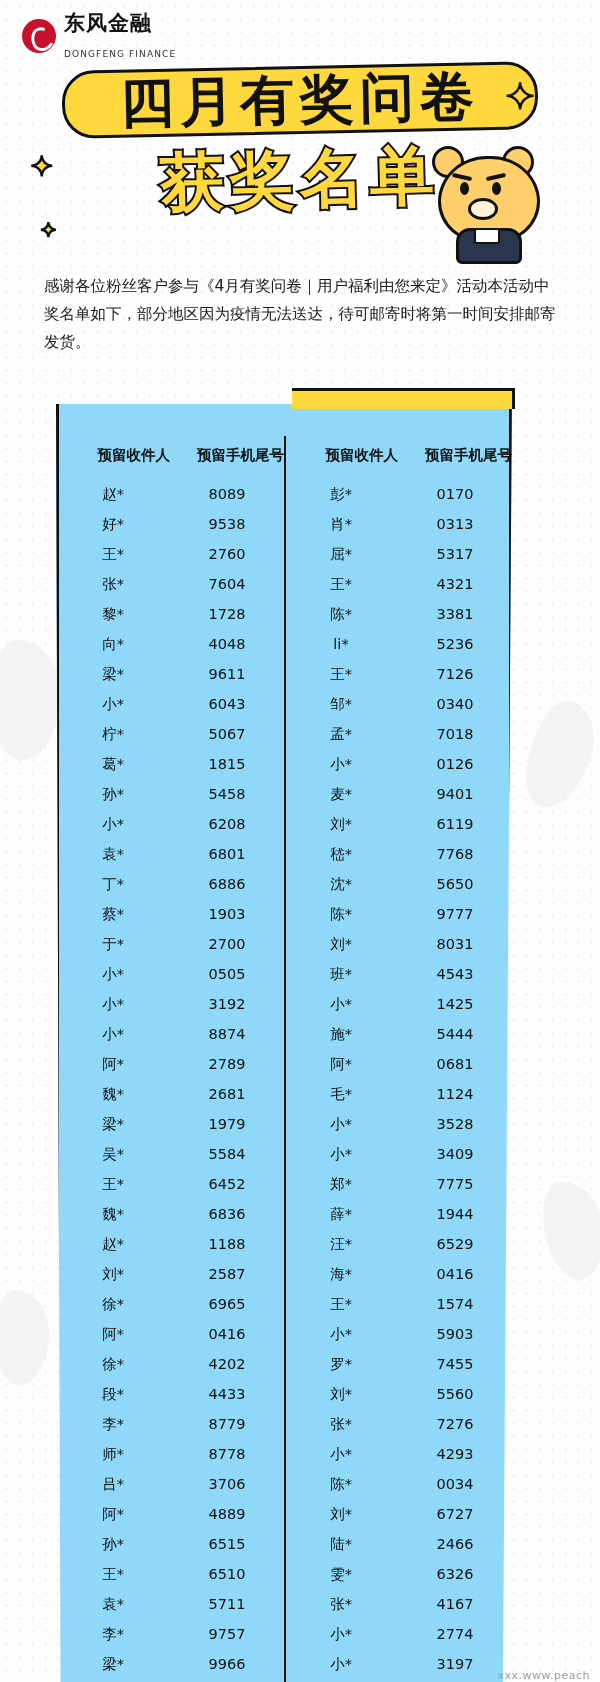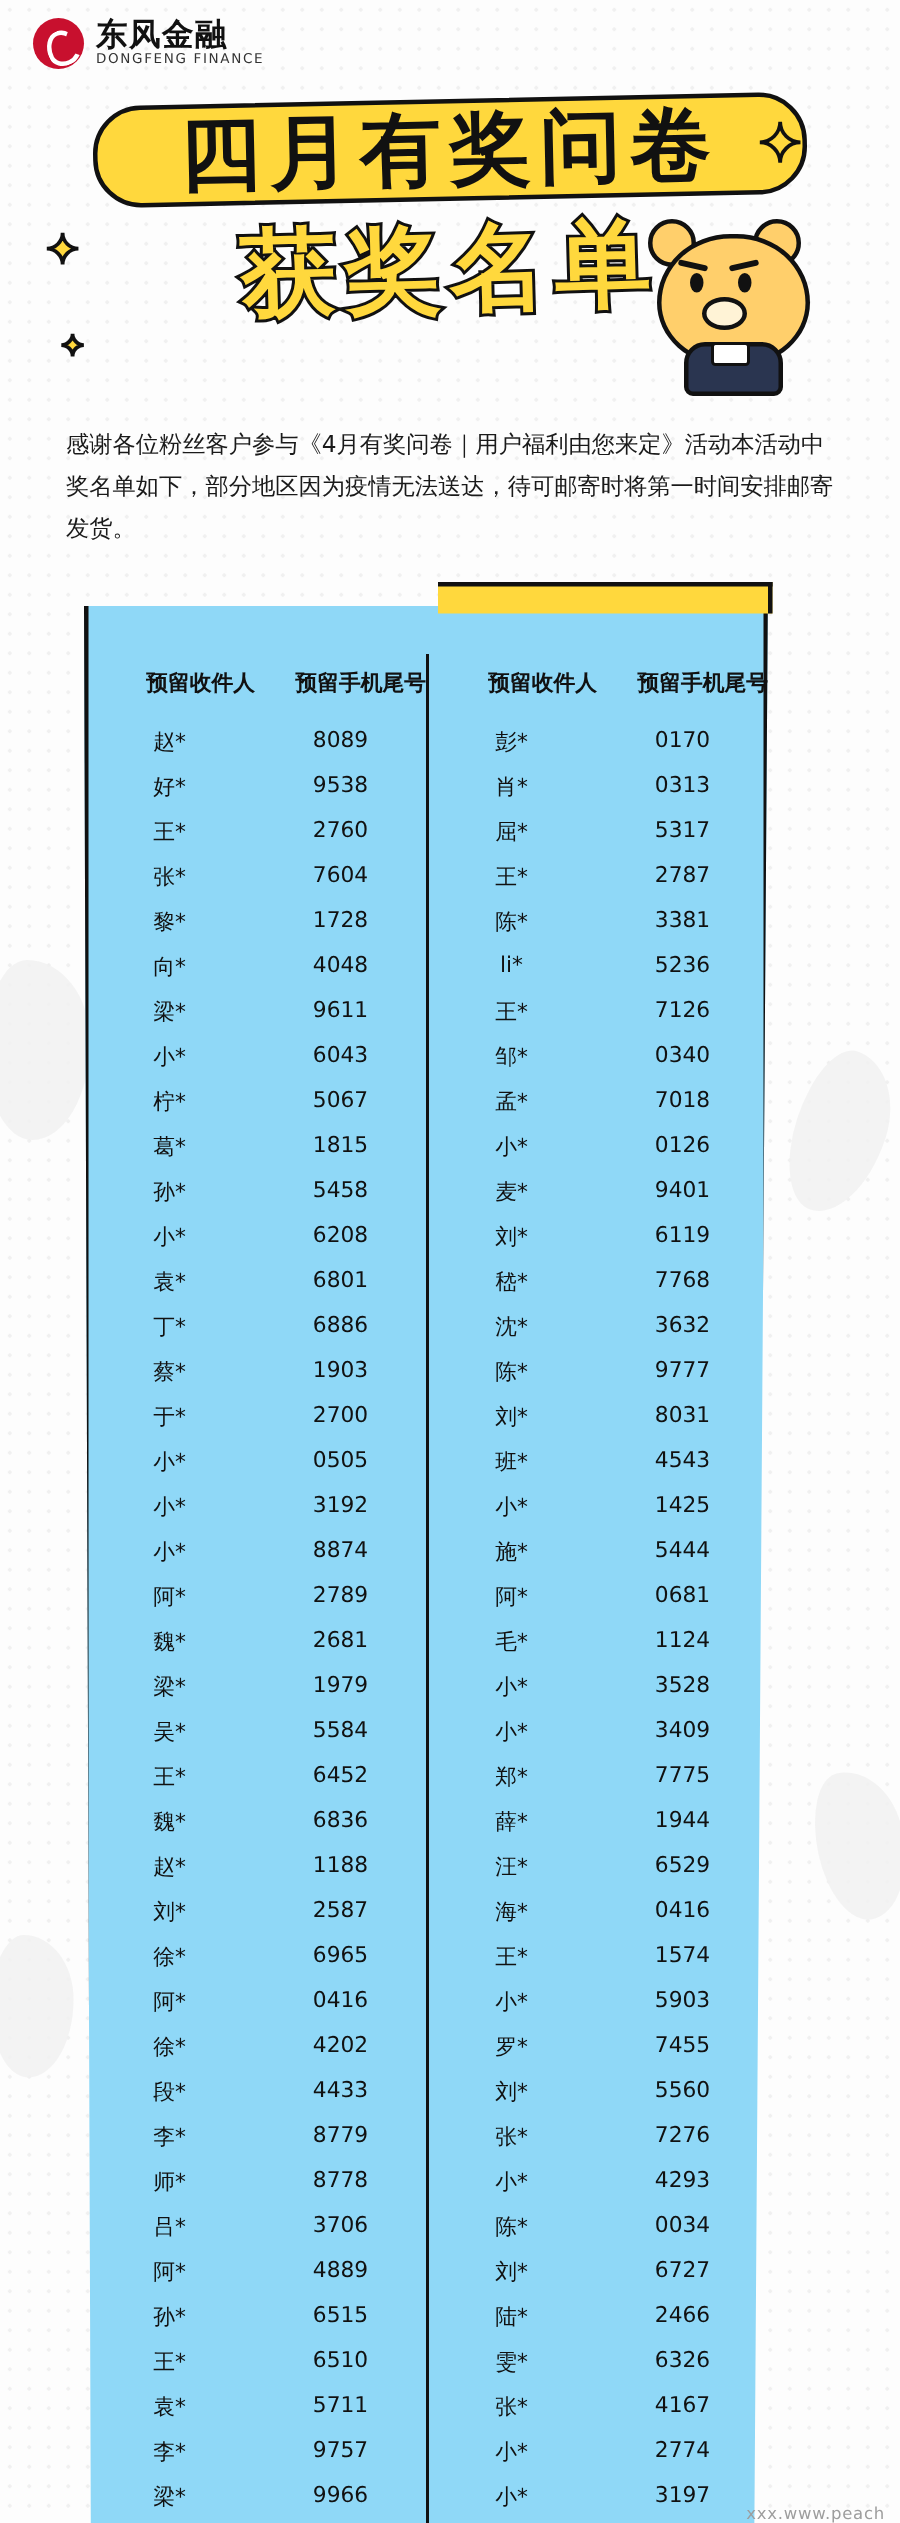--- a/index.html
+++ b/index.html
@@ -75,21 +75,21 @@
   .brand-cn {
     font-size: 21px;
     font-weight: bold;
     color: #111;
     letter-spacing: 1px;
   }
   .brand-en {
     font-size: 9px;
     color: #333;
     letter-spacing: 1.1px;
-    margin-top: 2px;
+    margin-top: 16px;
   }
 
   
   .title-wrap {
     position: absolute;
     left: 0; top: 58px;
     width: 600px;
     height: 200px;
     z-index: 4;
   }
@@ -203,21 +203,21 @@
     left: 44px; top: 78px;
     width: 22px; height: 12px;
     background: #ffffff;
     border: 2px solid #111;
     border-radius: 3px;
   }
 
   
   .intro {
     position: absolute;
-    left: 44px; top: 282px;
+    left: 44px; top: 272px;
     width: 512px;
     font-size: 15.5px;
     line-height: 28px;
     color: #1a1a1a;
     z-index: 3;
   }
 
   
   .panel {
     position: absolute;
@@ -359,21 +359,21 @@
             <tr>
               <td>王*</td>
               <td>2760</td>
               <td>屈*</td>
               <td>5317</td>
             </tr>
             <tr>
               <td>张*</td>
               <td>7604</td>
               <td>王*</td>
-              <td>2787</td>
+              <td>4321</td>
             </tr>
             <tr>
               <td>黎*</td>
               <td>1728</td>
               <td>陈*</td>
               <td>3381</td>
             </tr>
             <tr>
               <td>向*</td>
               <td>4048</td>
@@ -419,21 +419,21 @@
             <tr>
               <td>袁*</td>
               <td>6801</td>
               <td>嵇*</td>
               <td>7768</td>
             </tr>
             <tr>
               <td>丁*</td>
               <td>6886</td>
               <td>沈*</td>
-              <td>3632</td>
+              <td>5650</td>
             </tr>
             <tr>
               <td>蔡*</td>
               <td>1903</td>
               <td>陈*</td>
               <td>9777</td>
             </tr>
             <tr>
               <td>于*</td>
               <td>2700</td>

